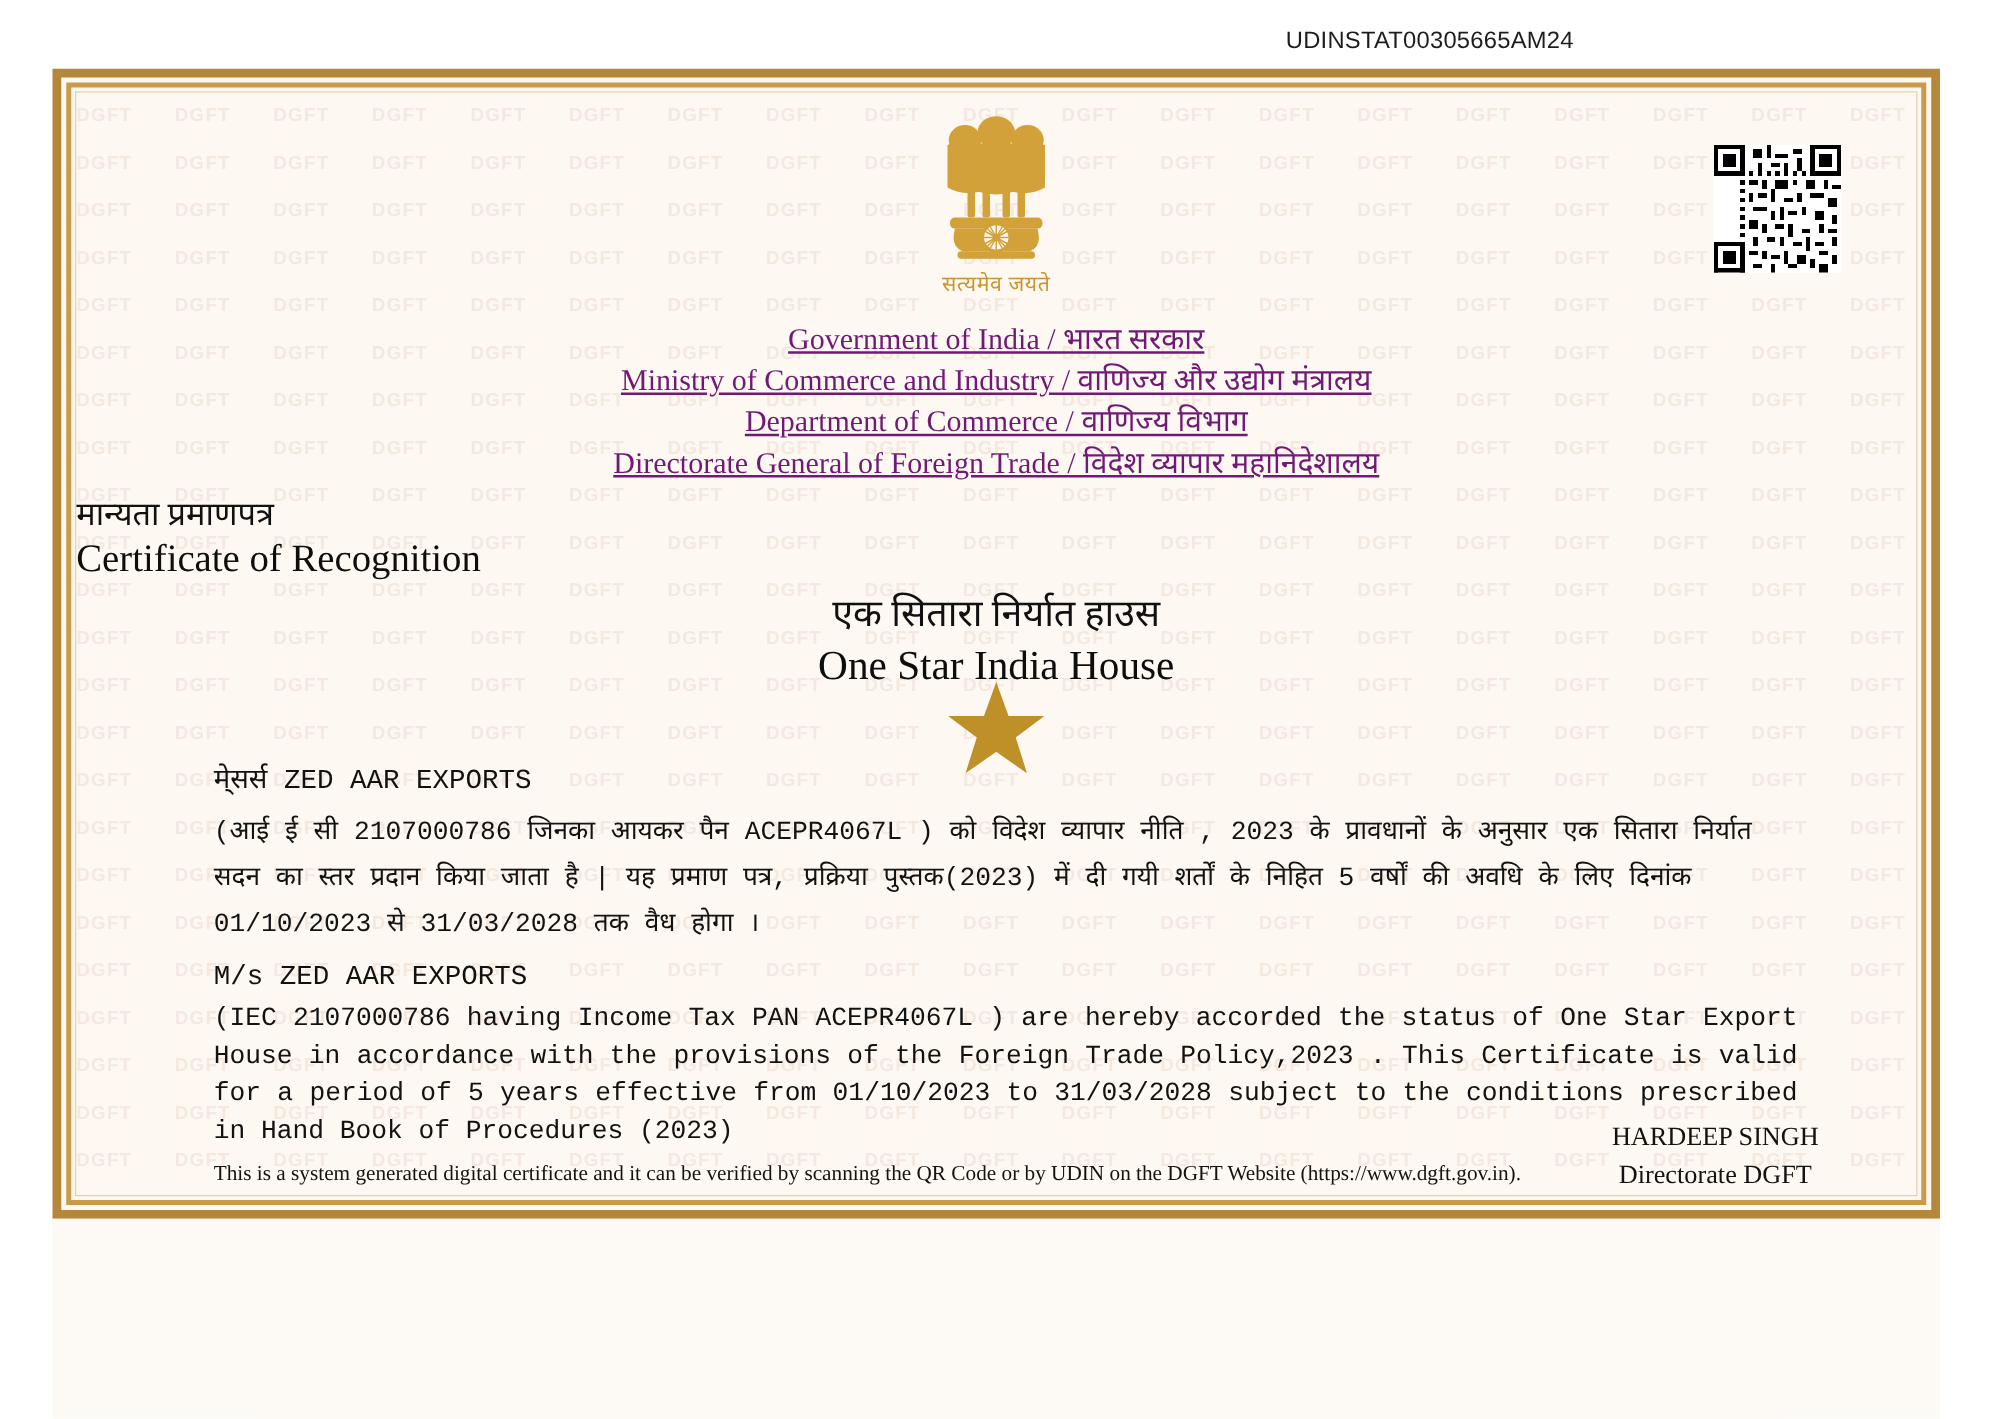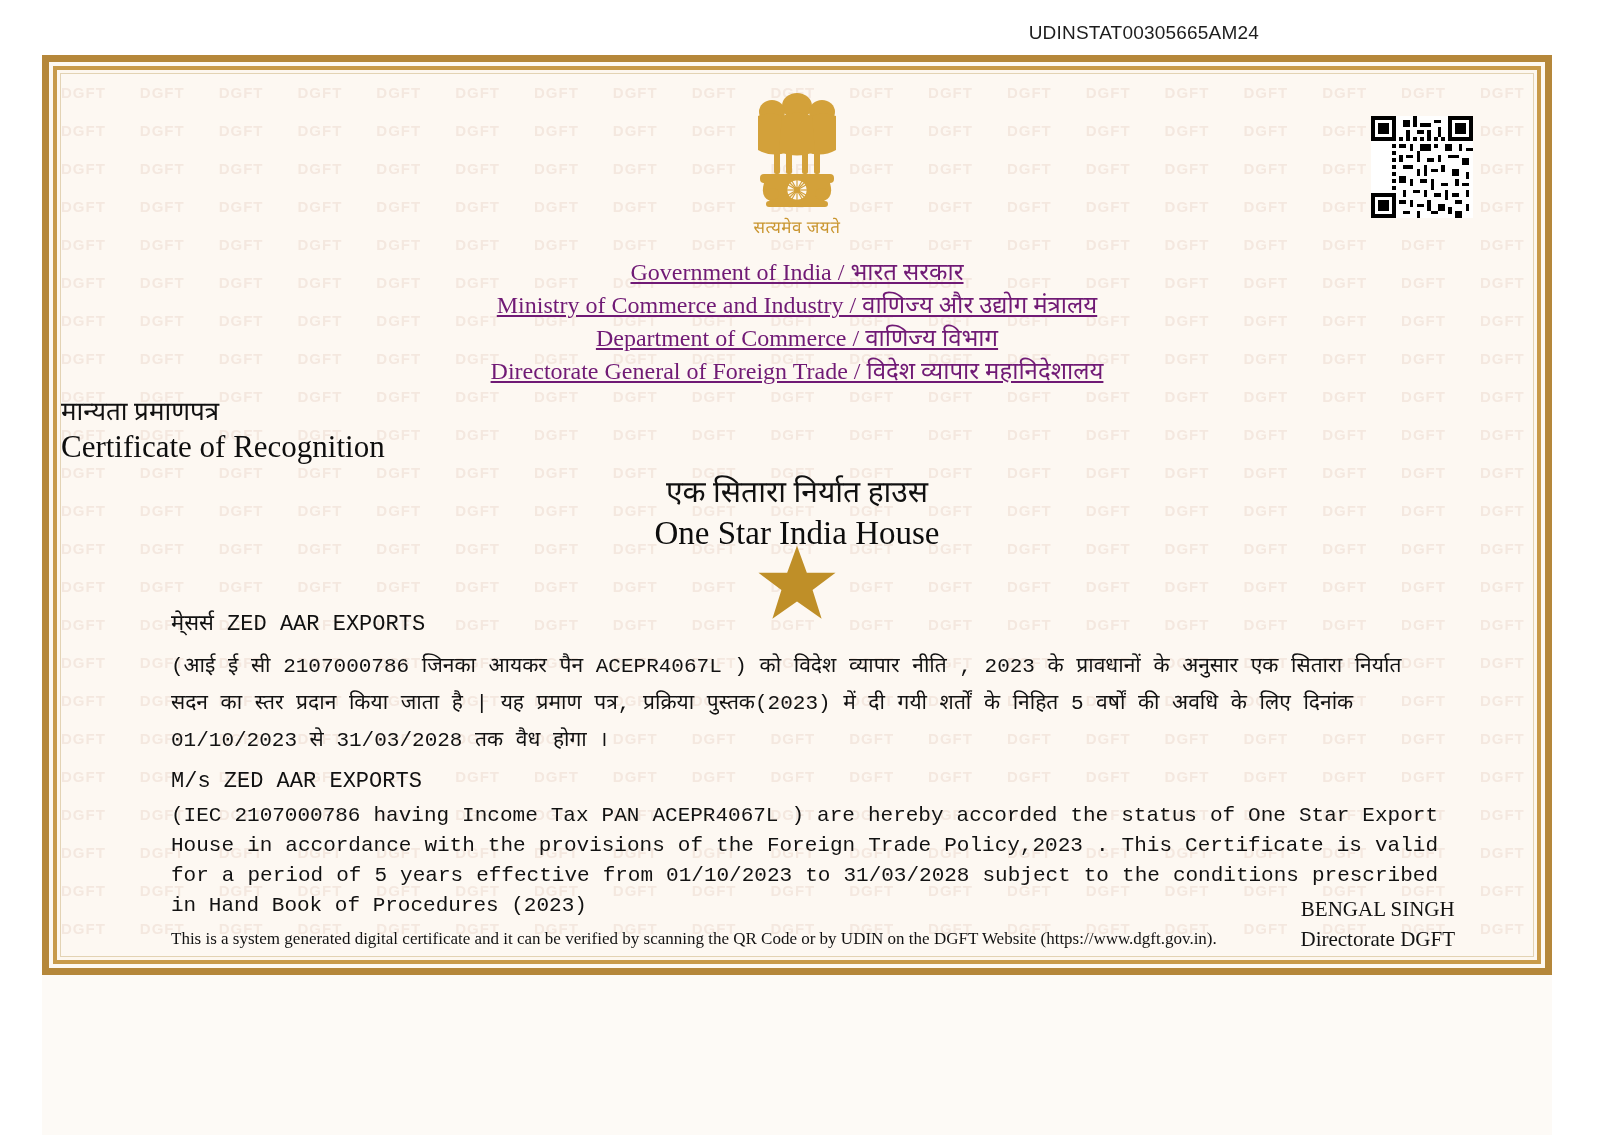--- a/index.html
+++ b/index.html
@@ -462,21 +462,21 @@
             <div class="firm-name-hi">मे्सर्स ZED AAR EXPORTS</div>
             <div class="para-hi">(आई ई सी 2107000786 जिनका आयकर पैन ACEPR4067L ) को विदेश व्यापार नीति , 2023 के प्रावधानों के अनुसार एक सितारा निर्यात सदन का स्तर प्रदान किया जाता है | यह प्रमाण पत्र, प्रक्रिया पुस्तक(2023) में दी गयी शर्तों के निहित 5 वर्षों की अवधि के लिए दिनांक 01/10/2023 से 31/03/2028 तक वैध होगा ।</div>
             <div class="firm-name-en">M/s ZED AAR EXPORTS</div>
             <div class="para-en">(IEC 2107000786 having Income Tax PAN ACEPR4067L ) are hereby accorded the status of One Star Export House in accordance with the provisions of the Foreign Trade Policy,2023 . This Certificate is valid for a period of 5 years effective from 01/10/2023 to 31/03/2028 subject to the conditions prescribed in Hand Book of Procedures (2023)</div>
           </div>
 
 
           <div id="footnote">This is a system generated digital certificate and it can be verified by scanning the QR Code or by UDIN on the DGFT Website (https://www.dgft.gov.in).</div>
 
           <div id="sign-block">
-            <div>BENGAL SINGH</div>
+            <div>HARDEEP SINGH</div>
             <div>Directorate DGFT</div>
           </div>
 
         </div>
       </div>
     </div>
   </div>
 
   <div id="bottom-strip"></div>
 </div>

